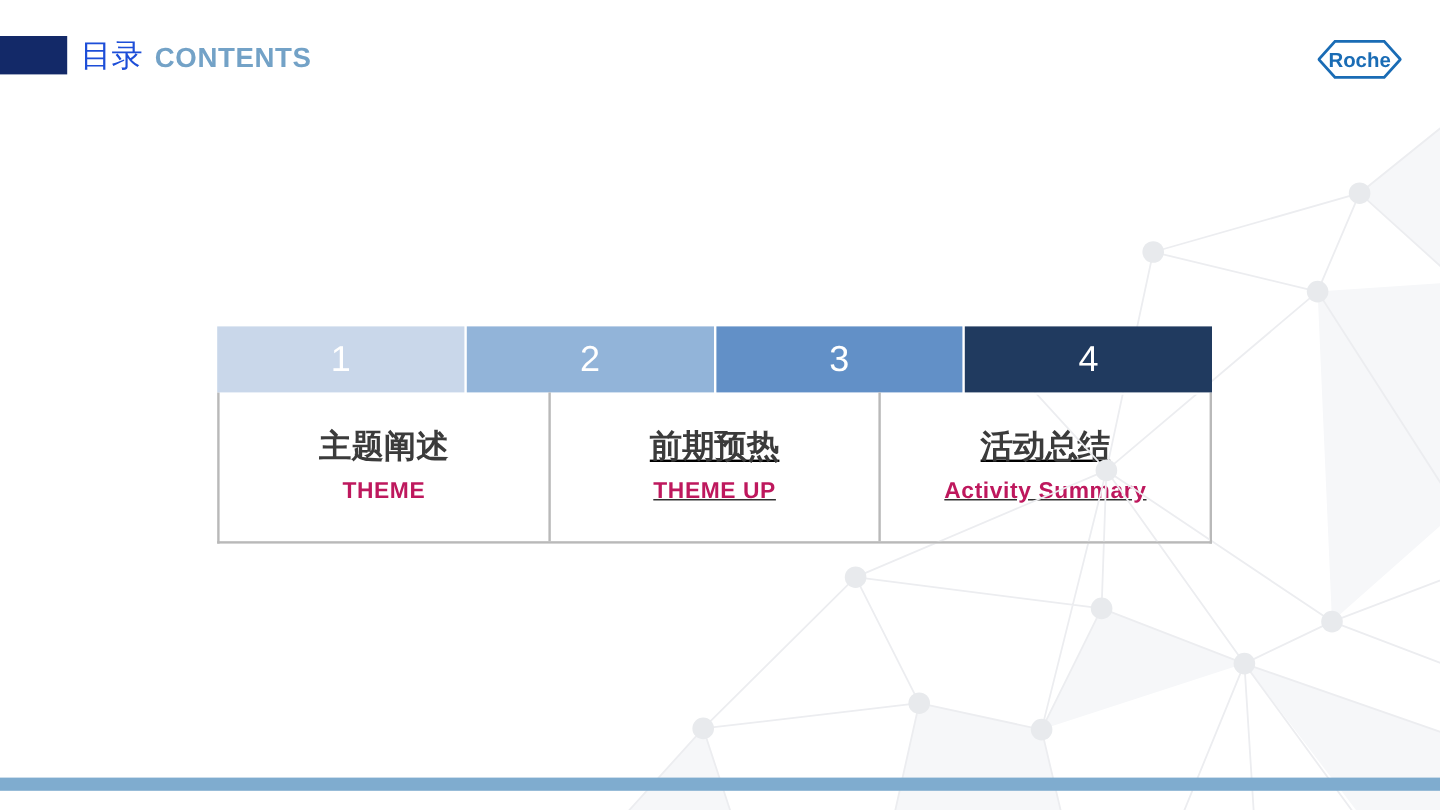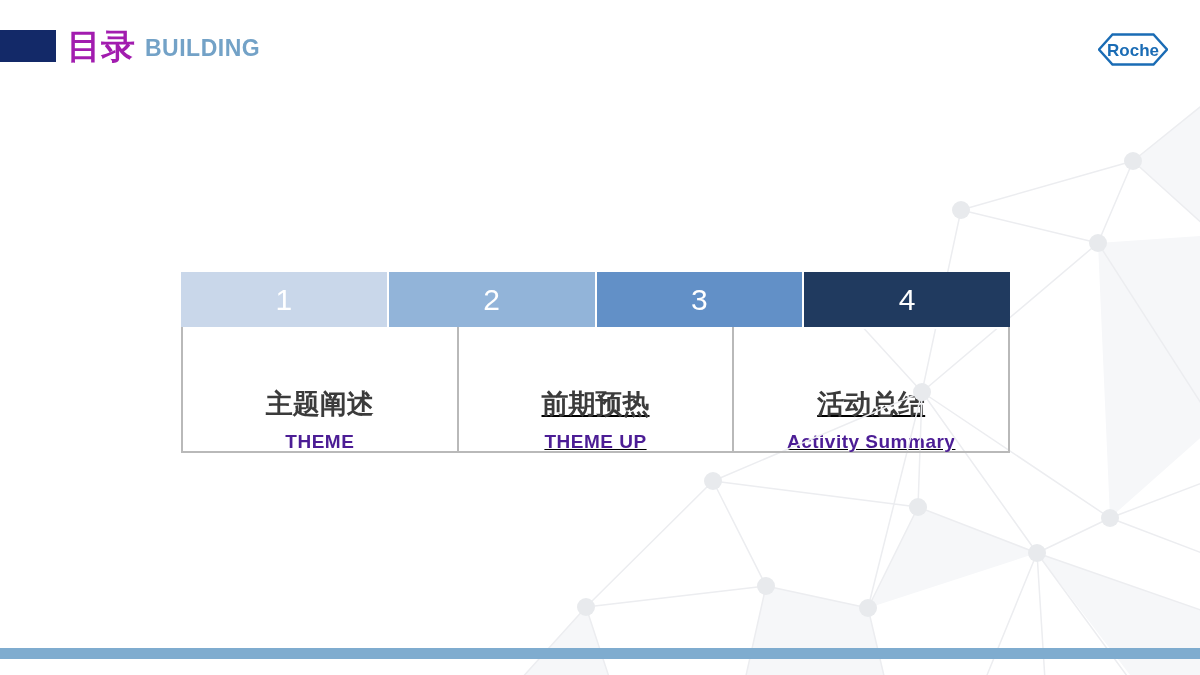--- a/index.html
+++ b/index.html
@@ -10,37 +10,37 @@
   .net-svg{position:absolute;left:0;top:0;width:1200px;height:675px;pointer-events:none;}
   .net-base{z-index:0;}
   .net-overlay{z-index:5;}
   .net-line{stroke:#ecedf0;stroke-width:1.5;fill:none;}
   .net-fill{fill:#f6f7f9;stroke:none;}
   .net-node{fill:#e8eaed;stroke:none;}
 
   
   .slide-header{position:absolute;left:0;top:30px;height:32px;display:flex;align-items:center;z-index:2;}
   .accent-block{width:56px;height:32px;background:#132968;margin-right:11px;}
-  .title-zh{font-size:34px;font-weight:700;color:#a21caf;line-height:32px;}
+  .title-zh{font-size:26px;font-weight:400;color:#1d4ed8;line-height:32px;}
   .title-en{font-size:23px;font-weight:700;color:#73a2c7;margin-left:10px;padding-top:5px;letter-spacing:0.5px;}
 
   
   .roche-logo{position:absolute;left:1098px;top:33px;z-index:2;}
 
   
   .toc-table{position:absolute;left:181px;top:272px;width:829px;z-index:1;}
   .toc-head{display:flex;gap:2px;height:55px;}
   .toc-head .th{flex:1;display:flex;align-items:center;justify-content:center;
     color:#ffffff;font-size:30px;font-weight:400;}
   .toc-body{display:flex;height:126px;background:#ffffff;
     border:2px solid #b9b9b9;border-top:none;box-sizing:border-box;}
-  .toc-body .td{flex:1;display:flex;flex-direction:column;align-items:center;justify-content:flex-end;}
+  .toc-body .td{flex:1;display:flex;flex-direction:column;align-items:center;justify-content:center;}
   .toc-body .td + .td{border-left:2px solid #b9b9b9;text-decoration:underline;}
   .td .zh{font-size:27px;font-weight:700;color:#3b3b3b;line-height:1;}
-  .td .en{font-size:19px;font-weight:700;color:#4c1d95;line-height:1;margin-top:14px;letter-spacing:0.5px;}
+  .td .en{font-size:19px;font-weight:700;color:#be185d;line-height:1;margin-top:14px;letter-spacing:0.5px;}
 
   
   .bottom-bar{position:absolute;left:0;top:648px;width:1200px;height:11px;background:#7faccf;z-index:6;}
 </style>
 </head>
 <body>
 
 <div class="slide">
 
   <svg class="net-svg net-base" viewBox="0 0 1200 675" xmlns="http://www.w3.org/2000/svg">
@@ -68,21 +68,21 @@
     <circle class="net-node" cx="766" cy="586" r="9"></circle>
     <circle class="net-node" cx="868" cy="608" r="9"></circle>
     <circle class="net-node" cx="918" cy="507" r="9"></circle>
     <circle class="net-node" cx="1037" cy="553" r="9"></circle>
     <circle class="net-node" cx="1110" cy="518" r="9"></circle>
   </svg>
 
   <div class="slide-header">
     <div class="accent-block"></div>
     <div class="title-zh">目录</div>
-    <div class="title-en">BUILDING</div>
+    <div class="title-en">CONTENTS</div>
   </div>
 
   <svg class="roche-logo" width="70" height="33" viewBox="0 0 70 33" xmlns="http://www.w3.org/2000/svg">
     <polygon points="1,16.5 14.5,1.5 55.5,1.5 69,16.5 55.5,31.5 14.5,31.5" fill="#ffffff" stroke="#1a6cb5" stroke-width="2.4"></polygon>
     <text x="35" y="23" text-anchor="middle" font-size="17" font-weight="bold" fill="#1a6cb5" font-family="Liberation Sans, DejaVu Sans, sans-serif">Roche</text>
   </svg>
 
   <div class="toc-table">
     <div class="toc-head">
       <div class="th" style="background-color: rgb(201, 215, 234);">

